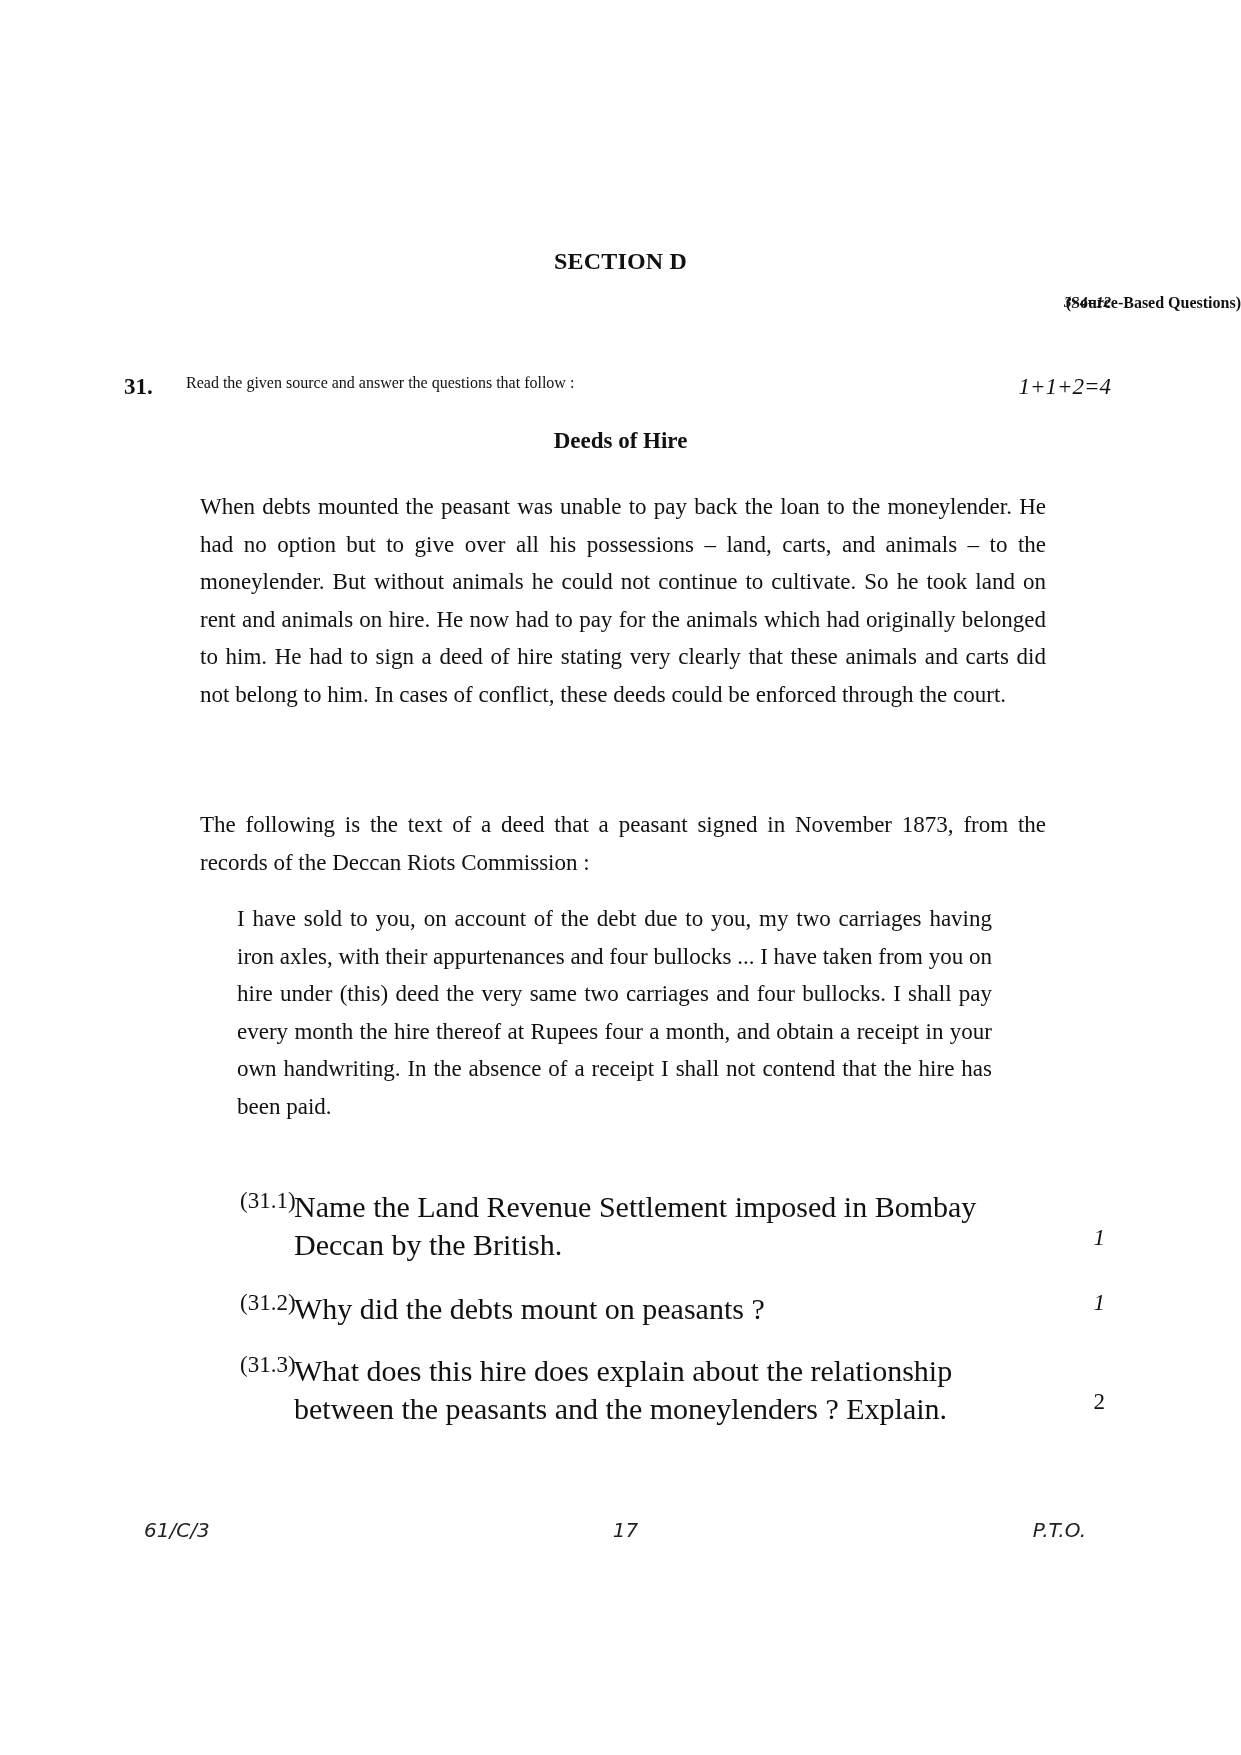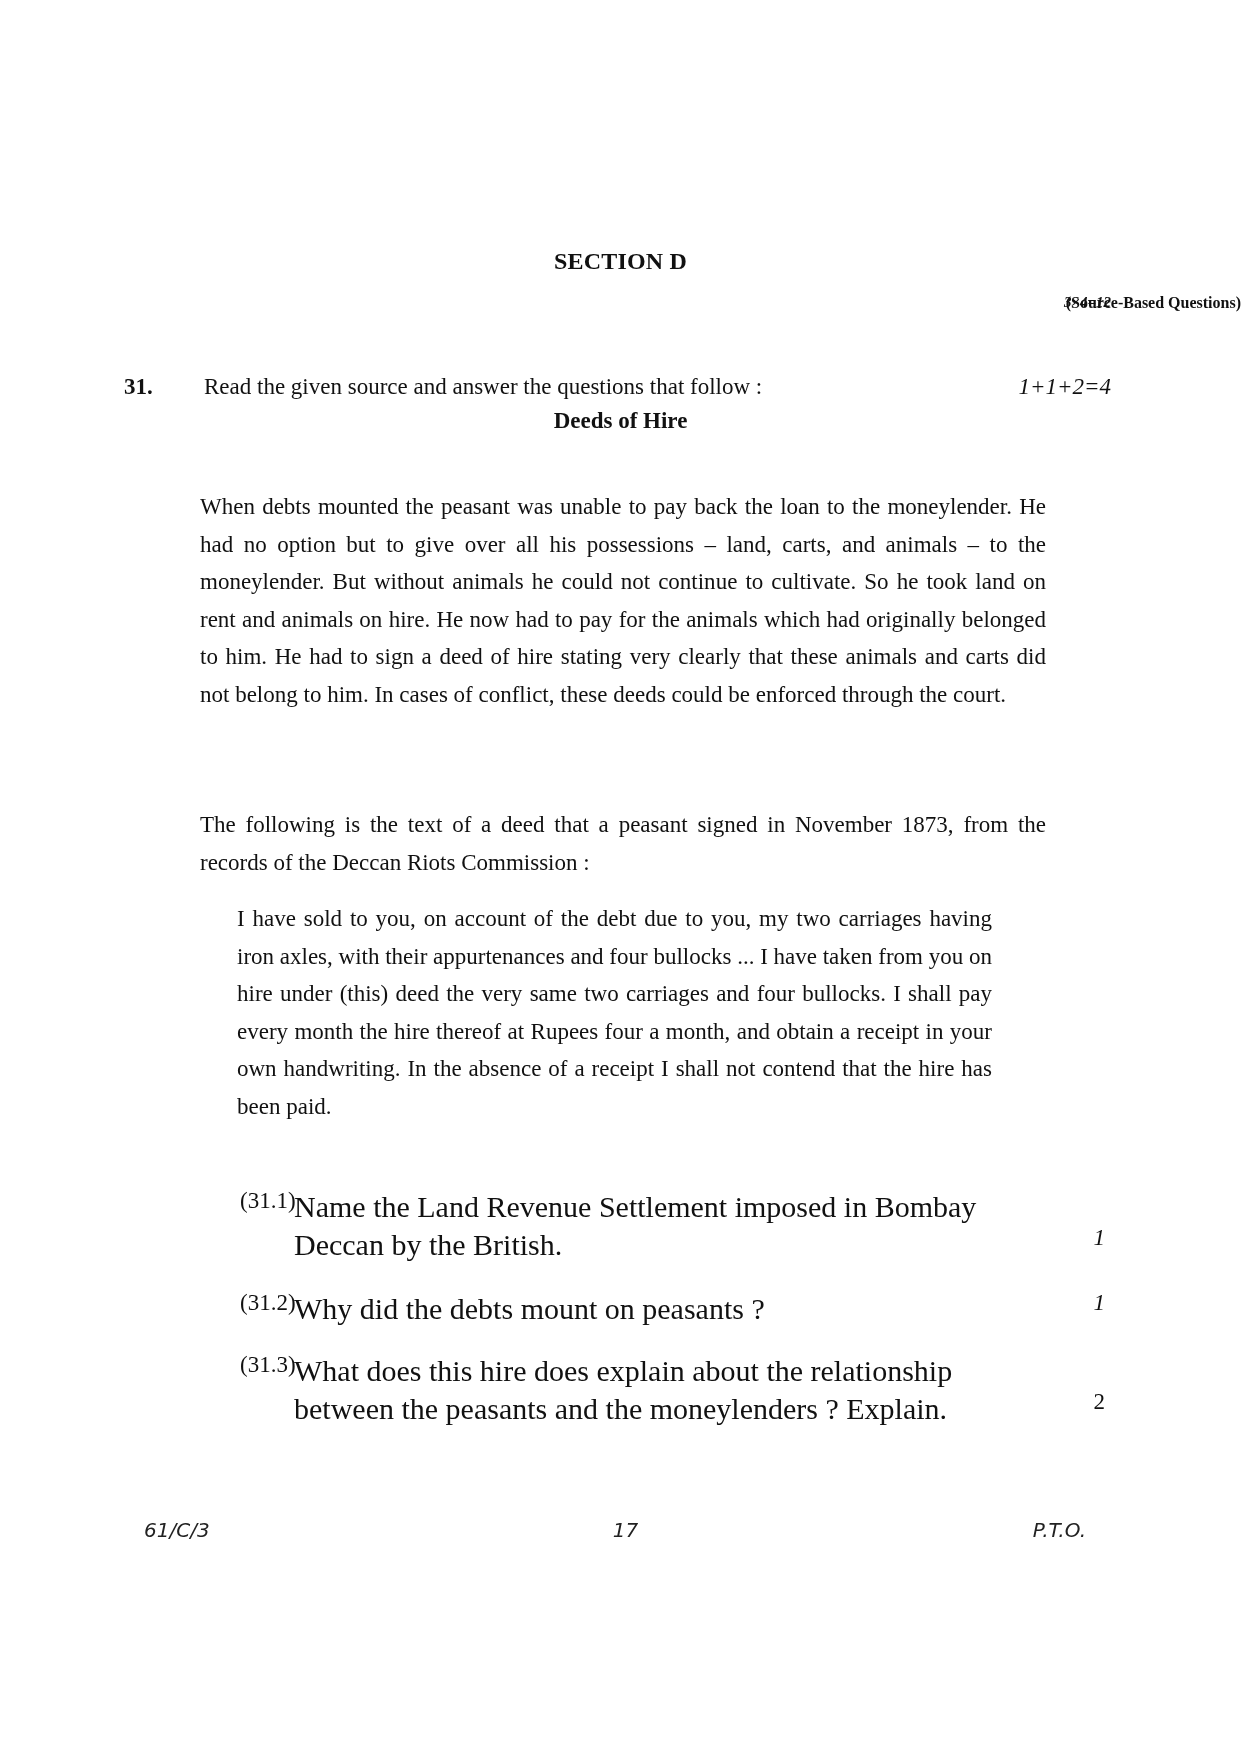--- a/index.html
+++ b/index.html
@@ -39,31 +39,31 @@
     font-style: italic;
     font-size: 15px;
   }
 
   .q-num {
     left: 124px; top: 374px;
     font-weight: bold;
     font-size: 23px;
   }
   .q-instr {
-    left: 204px; top: 374px;
-    font-size: 23px;
+    left: 186px; top: 374px;
+    font-size: 16px;
   }
   .q-marks {
     right: 130px; top: 374px;
     font-style: italic;
     font-size: 23px;
   }
 
   .source-title {
-    left: 0; width: 1241px; top: 408px;
+    left: 0; width: 1241px; top: 428px;
     text-align: center;
     font-weight: bold;
     font-size: 23px;
     box-sizing: border-box;
   }
 
   .para {
     left: 200px;
     width: 846px;
     font-size: 23px;

